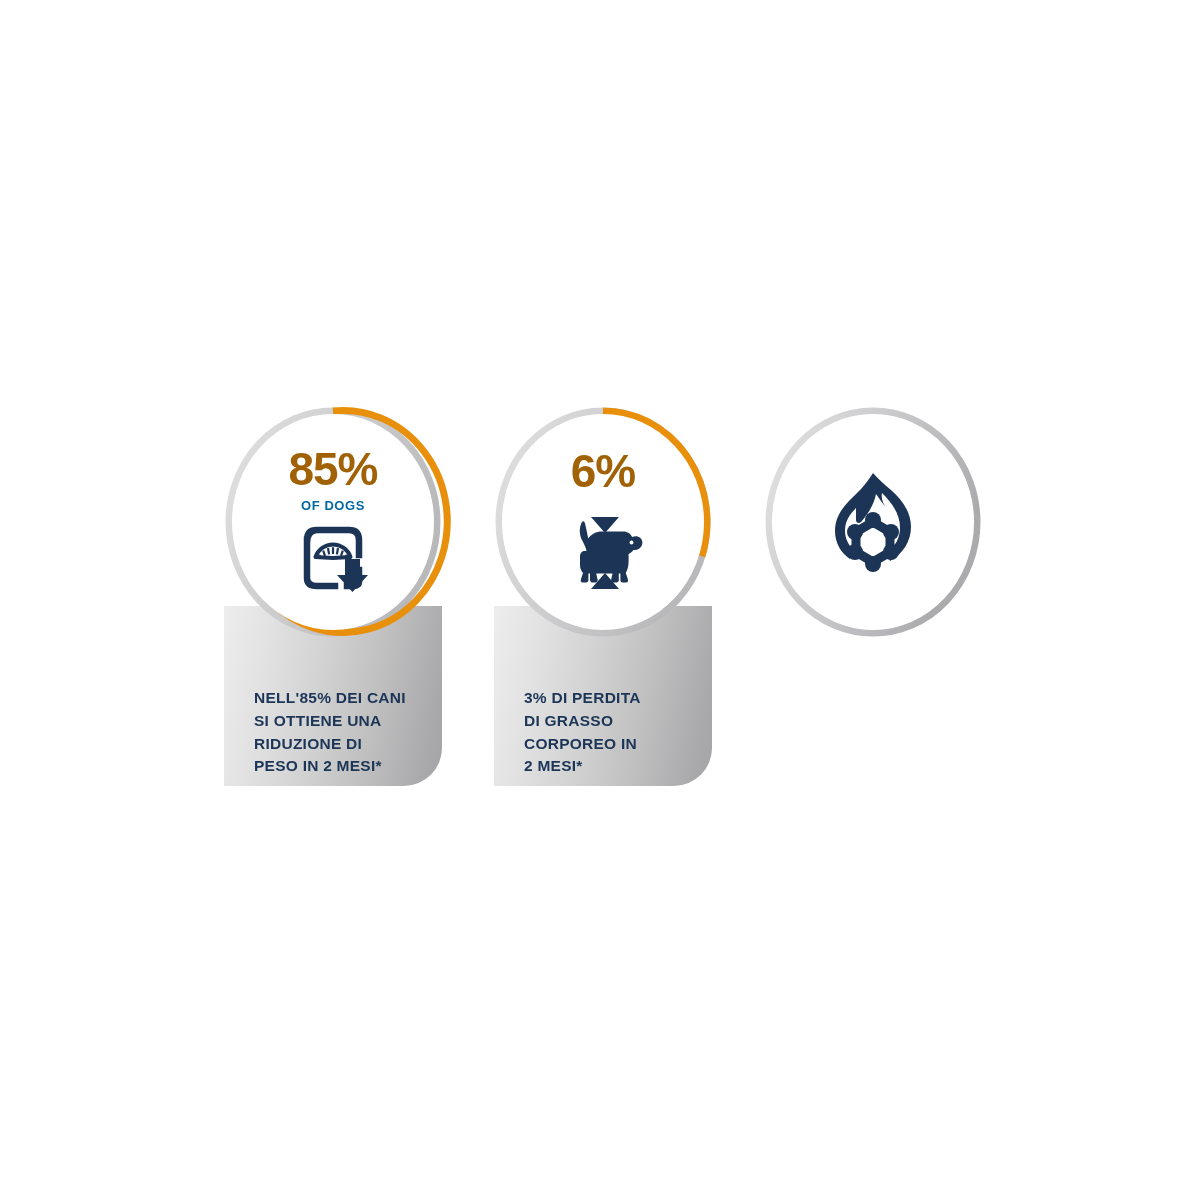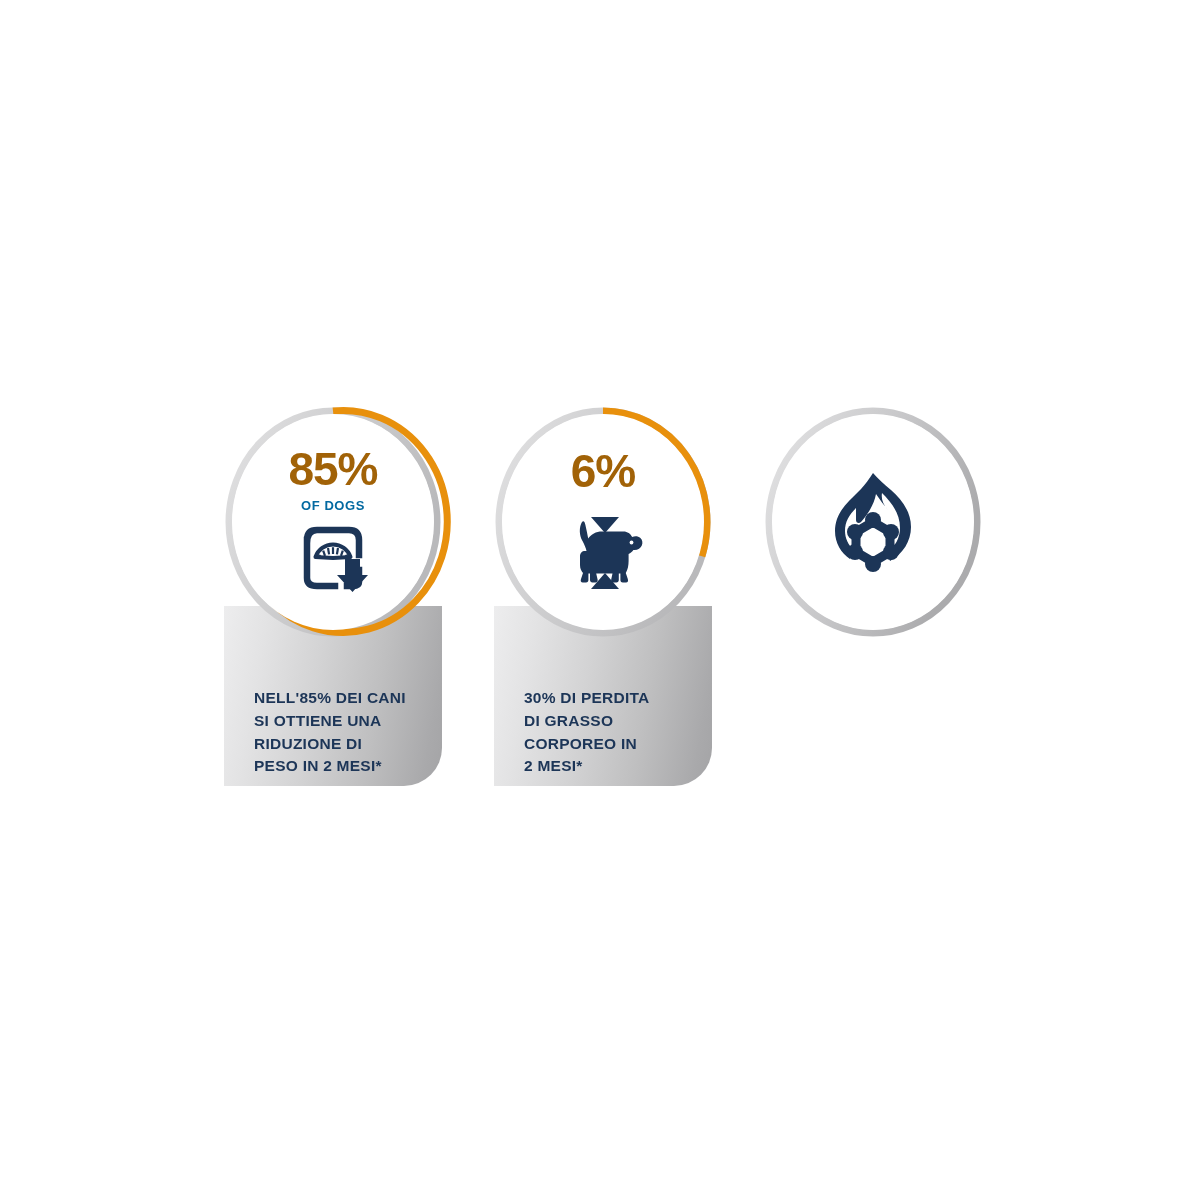--- a/index.html
+++ b/index.html
@@ -193,21 +193,21 @@
 
               <path d="M48 35 L63 35 L63 51 L71 51 L55.5 68 L40 51 L48 51 Z" fill="#1C3557"></path>
             </svg>
           </div>
         </div>
       </div>
     </div>
 
     <div class="card">
       <div class="panel">
-        <div class="panel-text">30% DI PERDITA
+        <div class="panel-text">3% DI PERDITA
 DI GRASSO
 CORPOREO IN
 2 MESI*</div>
       </div>
 
       <div class="ring-wrap">
         <svg class="ring-svg" viewBox="0 0 218 232">
           <defs>
             <linearGradient id="grayGrad2" x1="0" y1="0" x2="1" y2="0.45">
               <stop offset="0%" stop-color="#E2E2E3"></stop>

